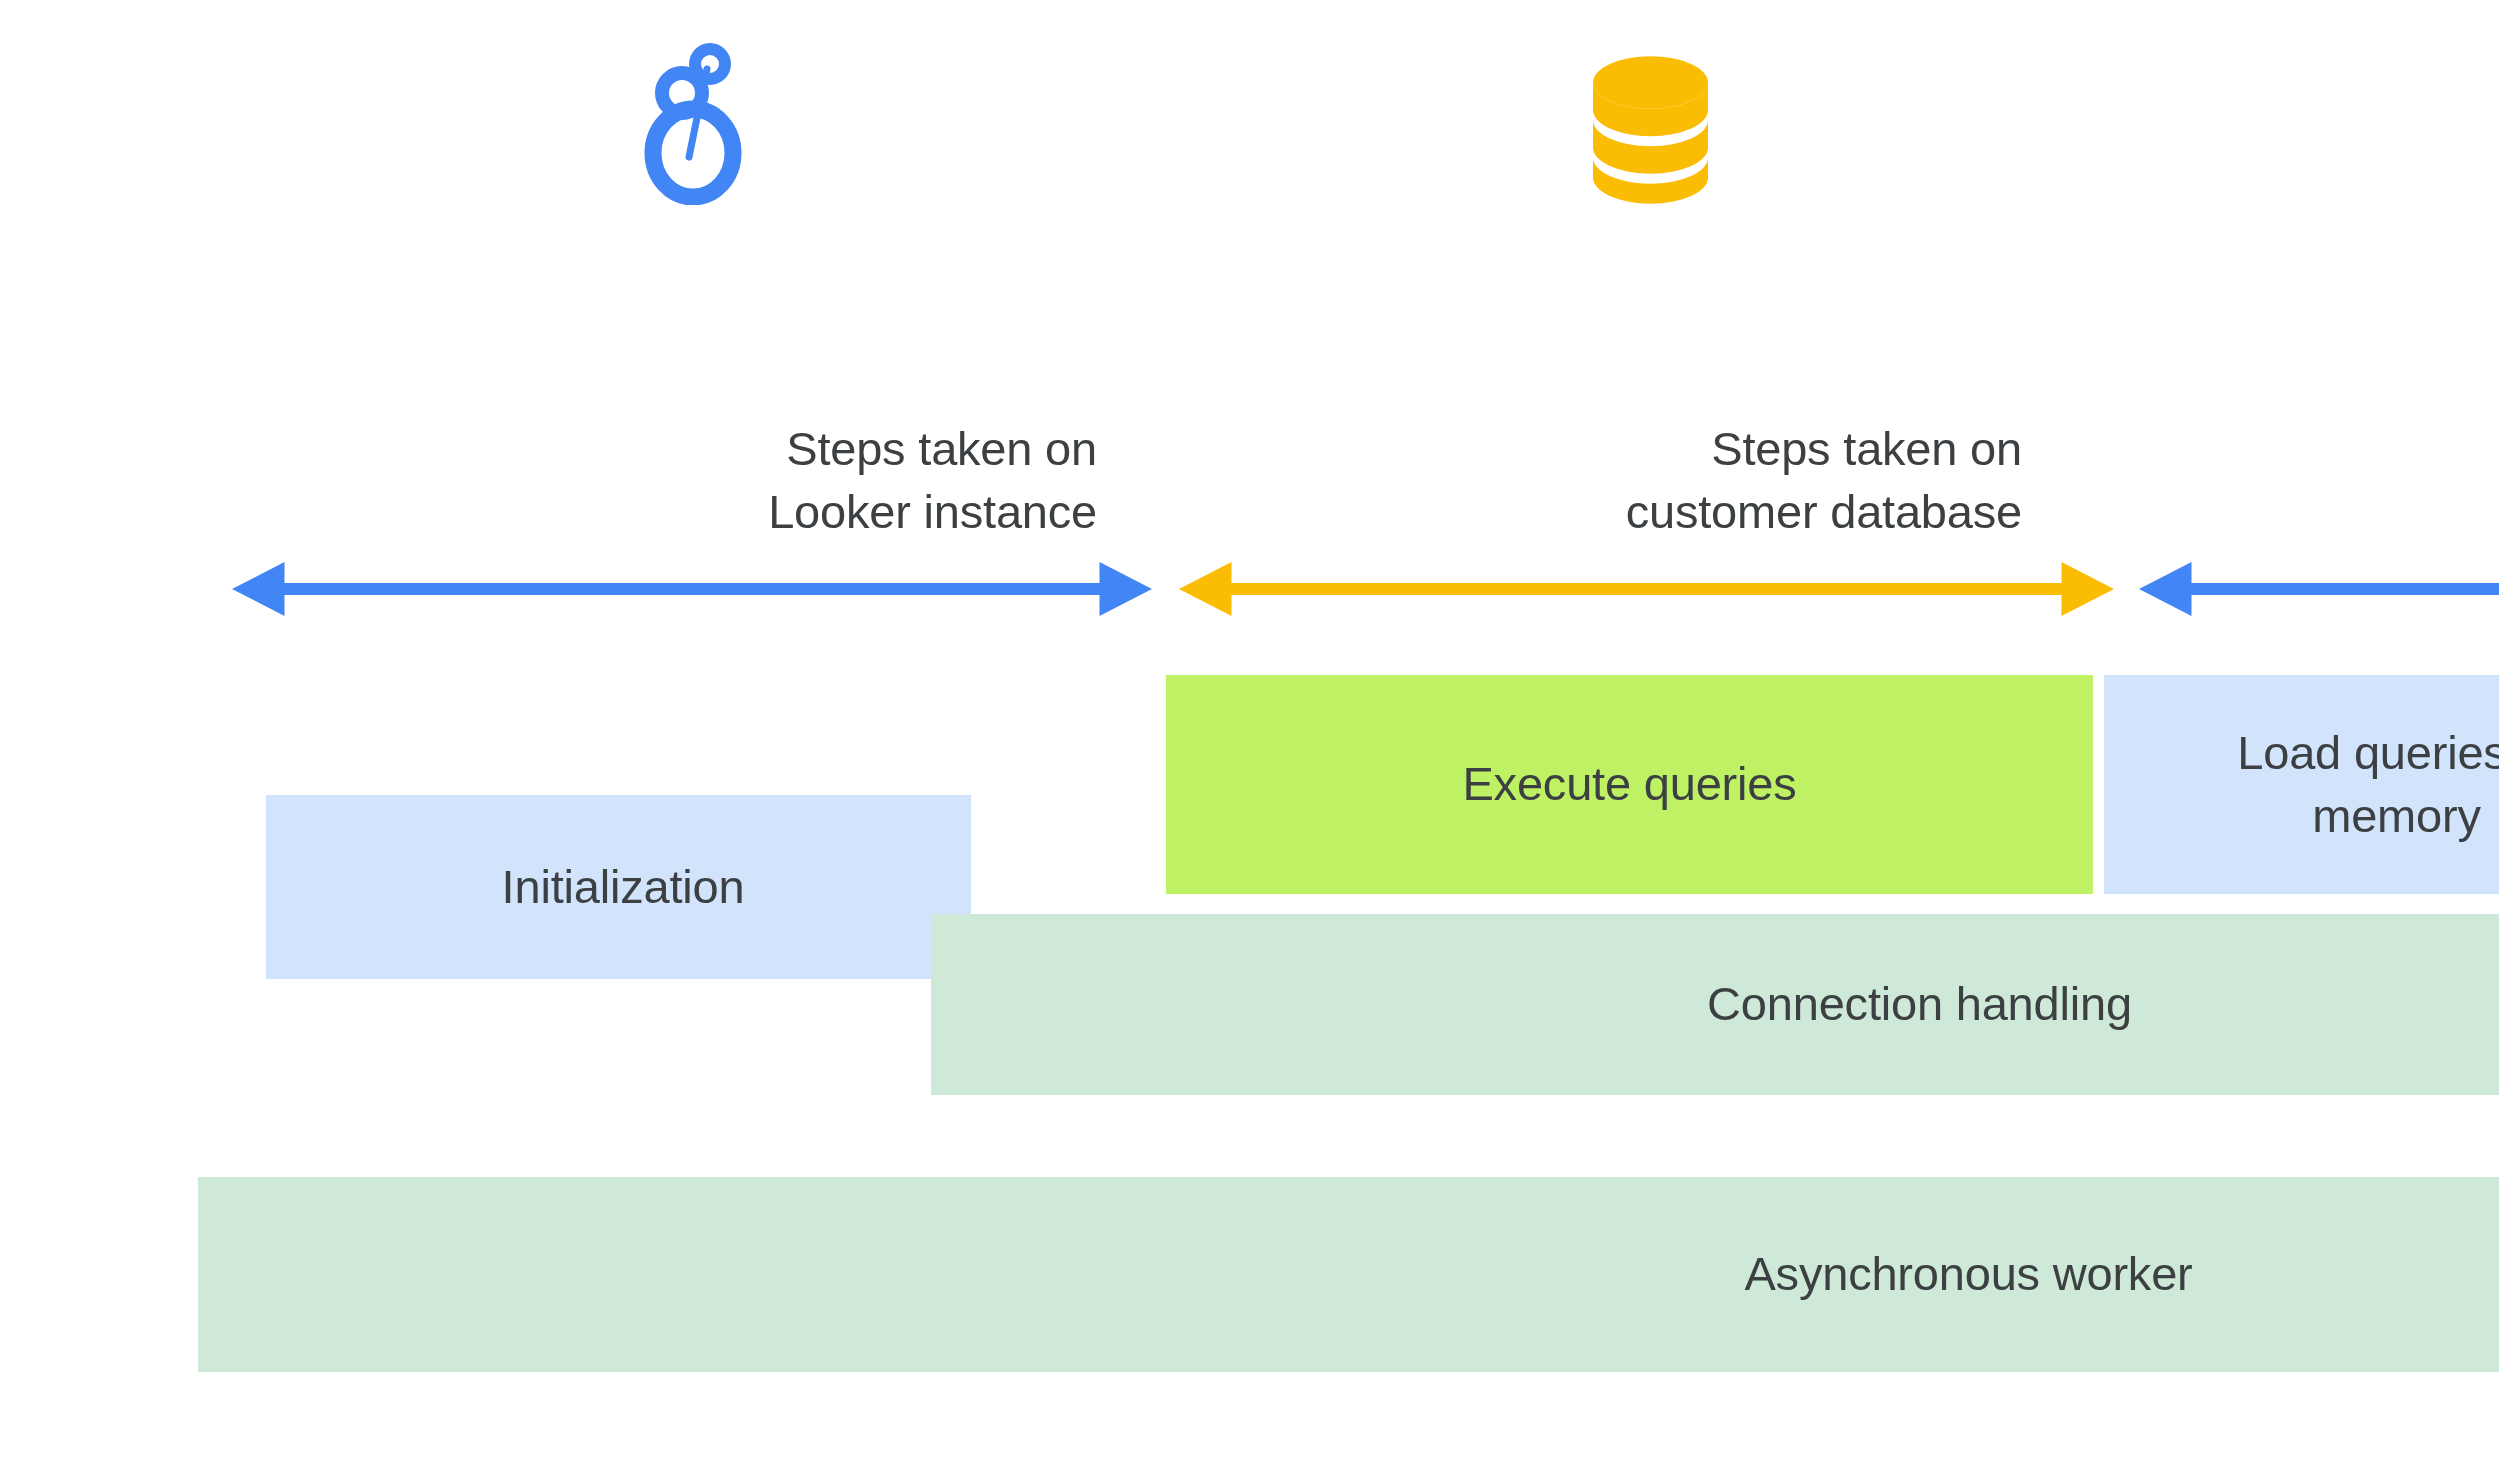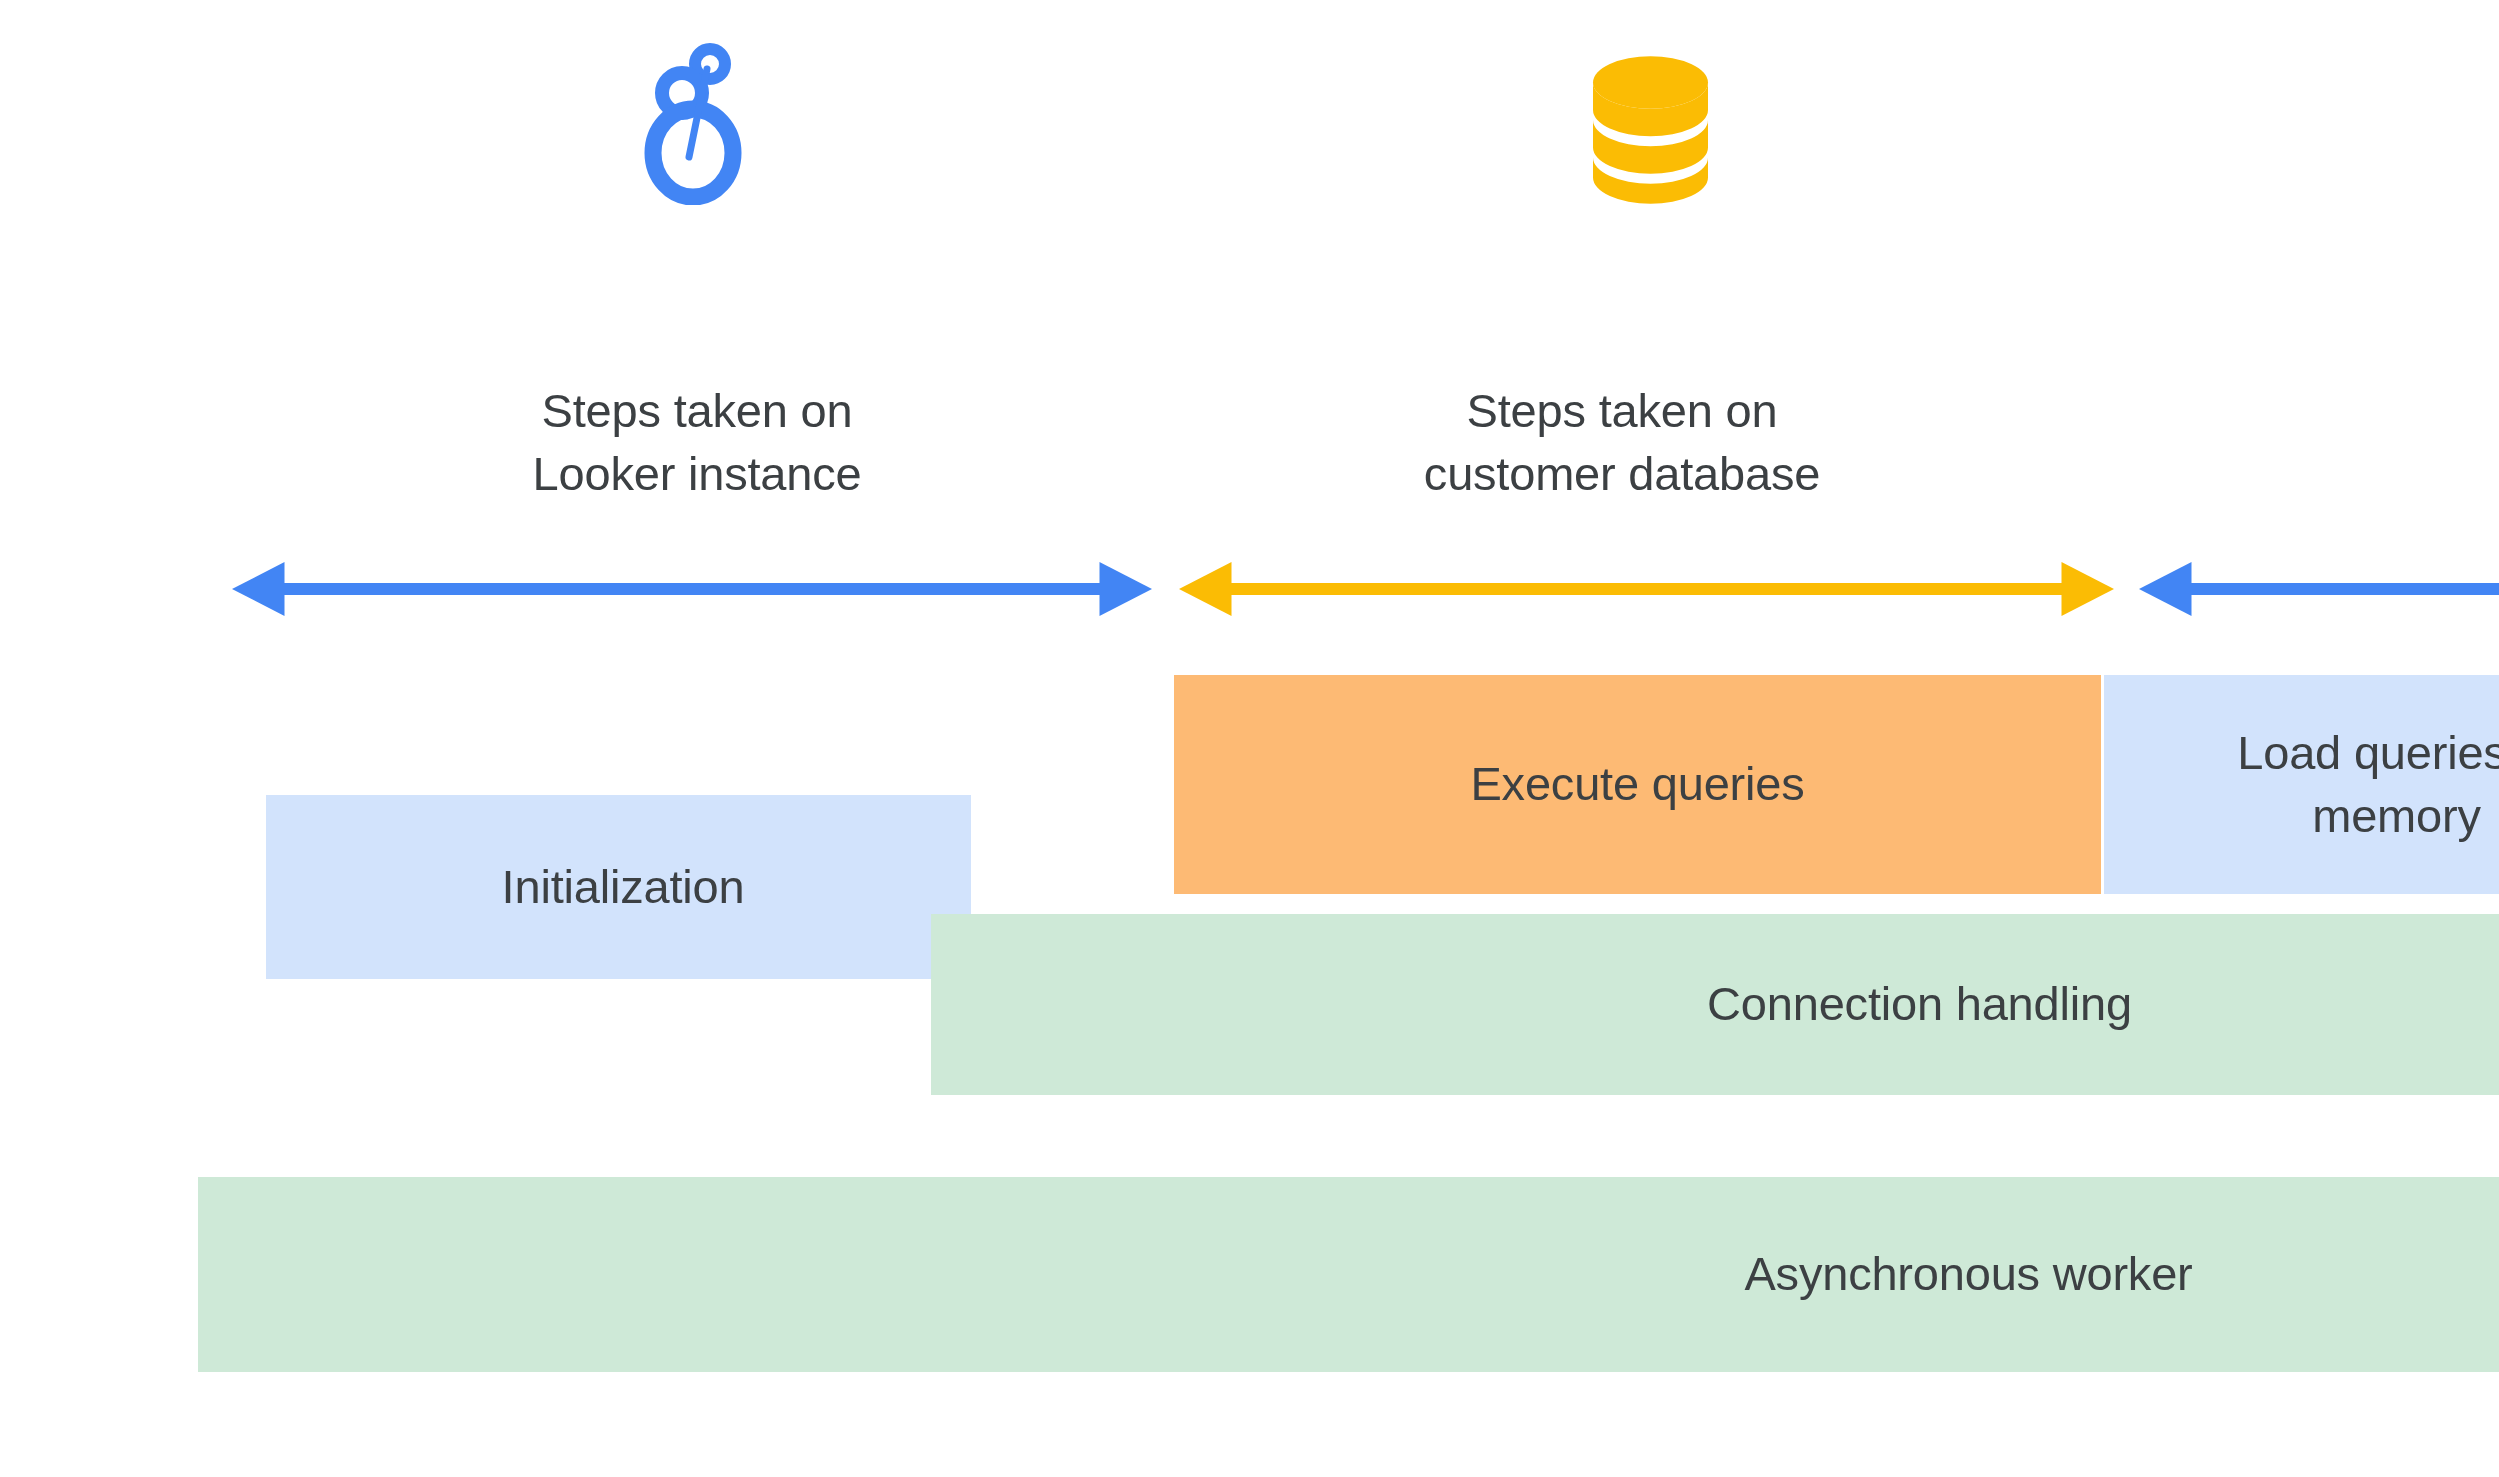--- a/index.html
+++ b/index.html
@@ -25,26 +25,27 @@
     height: 165px;
     display: flex;
     align-items: flex-end;
     justify-content: center;
   }
   .icon-wrap svg { display: block; }
 
   
   .zone-caption {
     position: absolute;
-    text-align: center;
+    text-align: right;
     color: #3c4043;
     font-size: 47px;
     line-height: 1.33;
     letter-spacing: -0.2px;
     white-space: pre-line;
+    margin-top: 38px;
   }
 
   
   .arrow {
     position: absolute;
     height: 80px;
   }
   .arrow svg { display: block; }
 
   
@@ -56,21 +57,21 @@
     text-align: center;
     color: #3c4043;
     font-size: 47px;
     line-height: 1.32;
     letter-spacing: -0.2px;
     box-sizing: border-box;
     padding: 0 10px;
     white-space: pre-line;
   }
   .box-blue   { background: #d2e3fc; }
-  .box-yellow { background: #fdba74; margin-left: 8px; }
+  .box-yellow { background: #bef264; }
   .box-green  { background: #cee9d7; }
 </style>
 </head>
 <body>
 
 <div id="stage">
 
   <div class="icon-wrap" style="left:597px; top:40px;">
     <svg width="120" height="165" viewBox="0 0 120 165" aria-hidden="true">
       <g fill="none" stroke="#4285f4">

